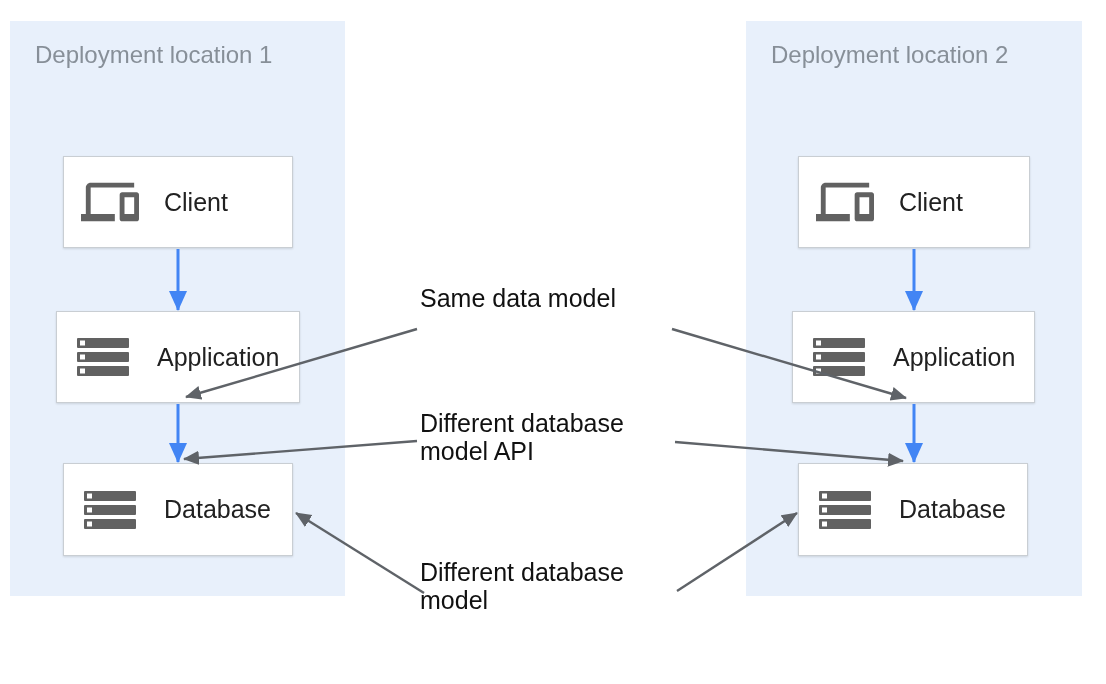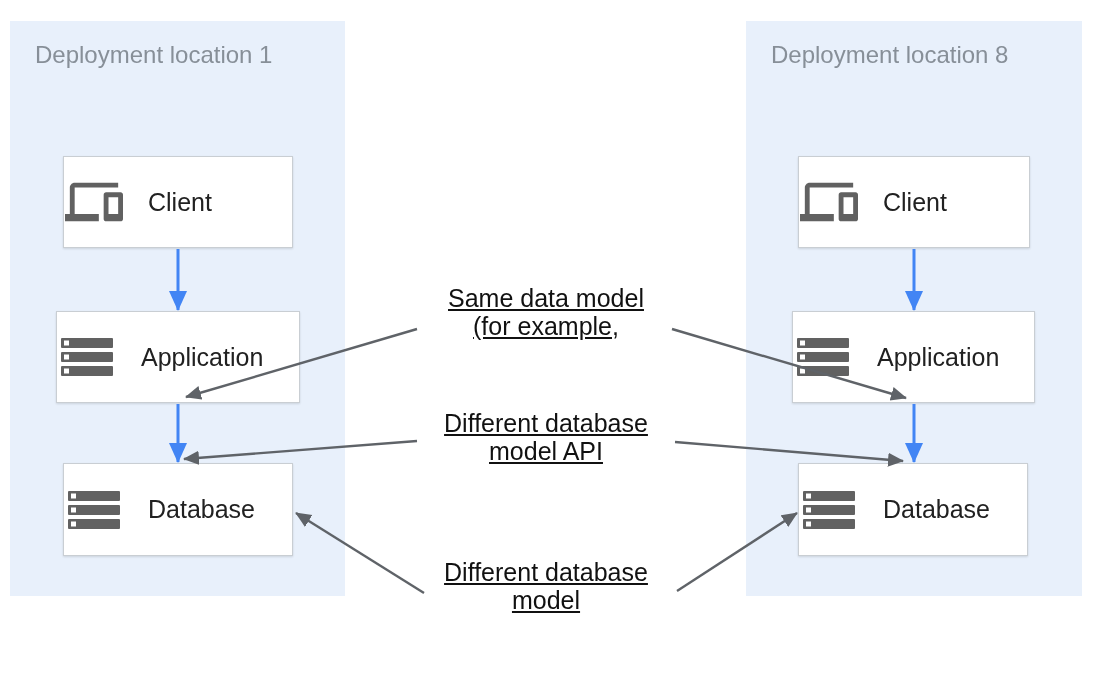--- a/index.html
+++ b/index.html
@@ -22,54 +22,52 @@
     font-size:24px;line-height:28px;
     color:#878f98;
     white-space:nowrap;
   }
   .node{
     position:absolute;
     background:#ffffff;
     border:1px solid #c9ced3;
     box-shadow:0 1px 2px rgba(0,0,0,.12);
     display:flex;align-items:center;
-    padding-left:0;box-sizing:border-box;
+    padding-left:16px;box-sizing:border-box;
   }
   .icon-wrap{
     width:60px;display:flex;align-items:center;justify-content:center;
     flex:0 0 60px;
   }
   .node-label{
     margin-left:24px;
     font-size:25px;color:#212121;
     white-space:nowrap;
   }
   .annotation{
     position:absolute;width:252px;
-    text-align:center;
     font-size:25px;line-height:28px;
     color:#111111;
-    text-decoration:underline;
   }
   .annotation .line{display:block;}
   .arrow-layer{
     position:absolute;left:0;top:0;
     pointer-events:none;
   }
 </style>
 </head>
 <body>
 
 <div class="stage">
 
   <div class="panel panel-left">
     <div class="panel-title">Deployment location 1</div>
   </div>
   <div class="panel panel-right">
-    <div class="panel-title">Deployment location 8</div>
+    <div class="panel-title">Deployment location 2</div>
   </div>
 
   <div class="node" style="left:63px;top:156px;width:230px;height:92px">
     <span class="icon-wrap">
       <svg width="58" height="58" viewBox="0 0 24 24" aria-hidden="true">
         <path fill="#616161" d="M4 6h18V4H4c-1.1 0-2 .9-2 2v11H0v3h14v-3H4V6zm19 2h-6c-.55 0-1 .45-1 1v10c0 .55.45 1 1 1h6c.55 0 1-.45 1-1V9c0-.55-.45-1-1-1zm-1 9h-4v-7h4v7z"></path>
       </svg>
     </span>
     <span class="node-label">Client</span>
   </div>
@@ -176,21 +174,20 @@
 
     <line x1="417" y1="441" x2="184" y2="459" stroke="#5f6368" stroke-width="2.4" marker-end="url(#head-gray)"></line>
     <line x1="675" y1="442" x2="903" y2="461" stroke="#5f6368" stroke-width="2.4" marker-end="url(#head-gray)"></line>
 
     <line x1="424" y1="593" x2="296" y2="513" stroke="#5f6368" stroke-width="2.4" marker-end="url(#head-gray)"></line>
     <line x1="677" y1="591" x2="797" y2="513" stroke="#5f6368" stroke-width="2.4" marker-end="url(#head-gray)"></line>
   </svg>
 
   <div class="annotation" style="left:420px;top:284px">
     <span class="line">Same data model</span>
-    <span class="line">(for example,</span>
   </div>
 
   <div class="annotation" style="left:420px;top:409px">
     <span class="line">Different database</span>
     <span class="line">model API</span>
   </div>
 
   <div class="annotation" style="left:420px;top:558px">
     <span class="line">Different database</span>
     <span class="line">model</span>

